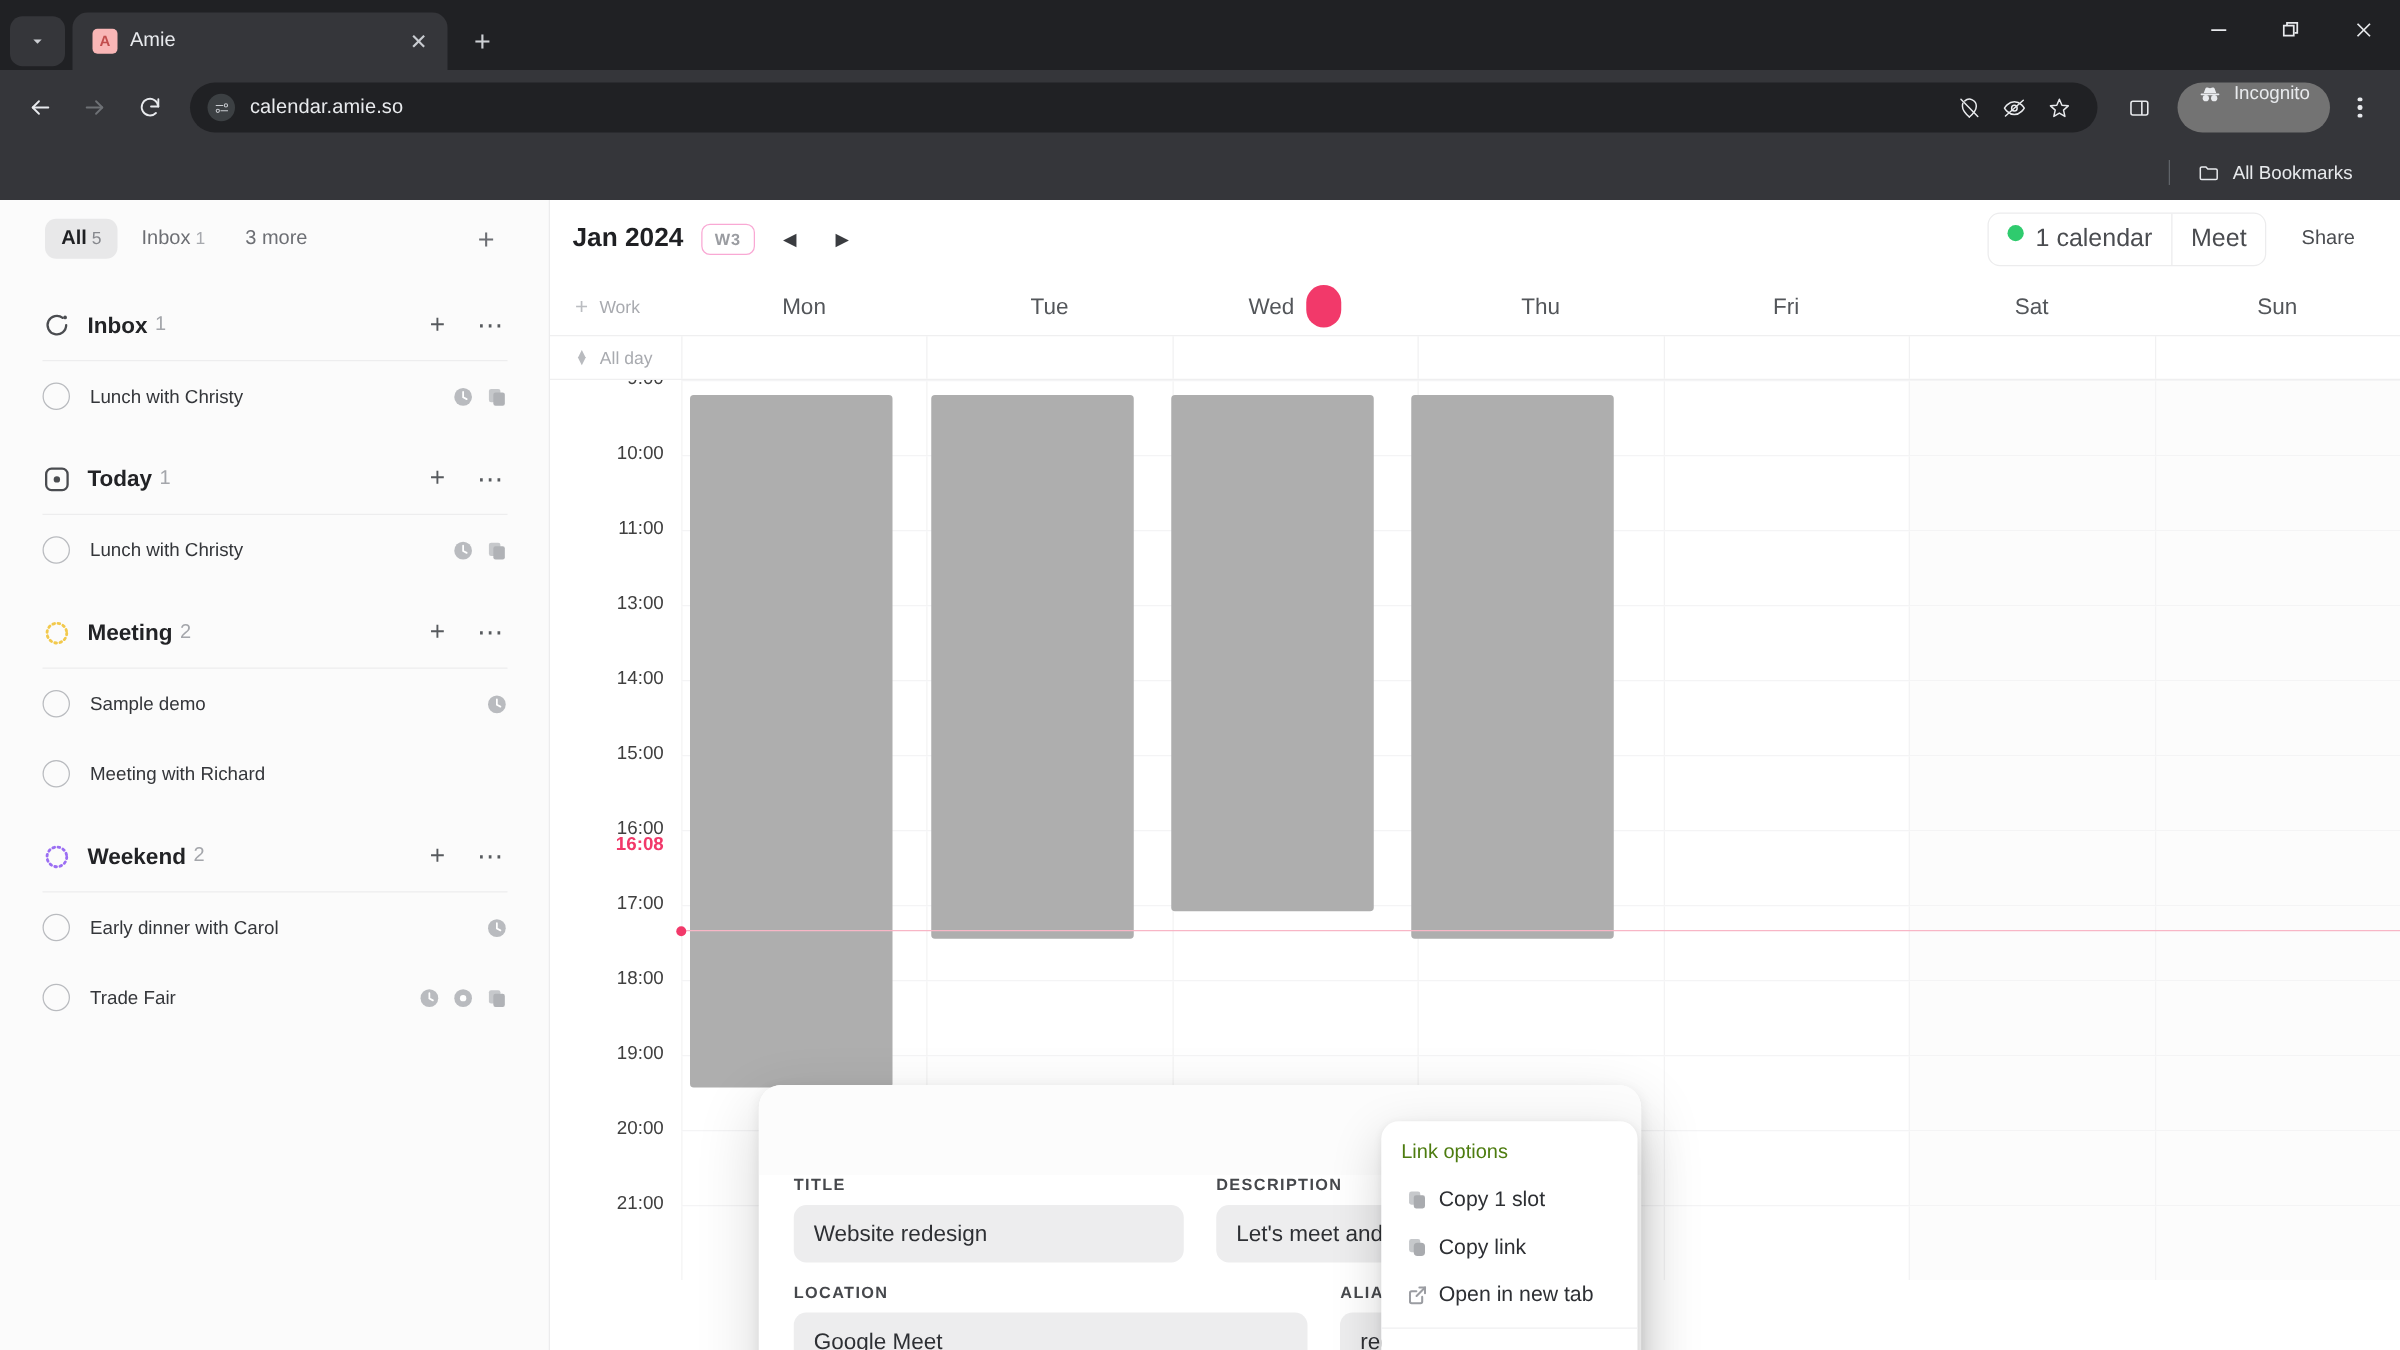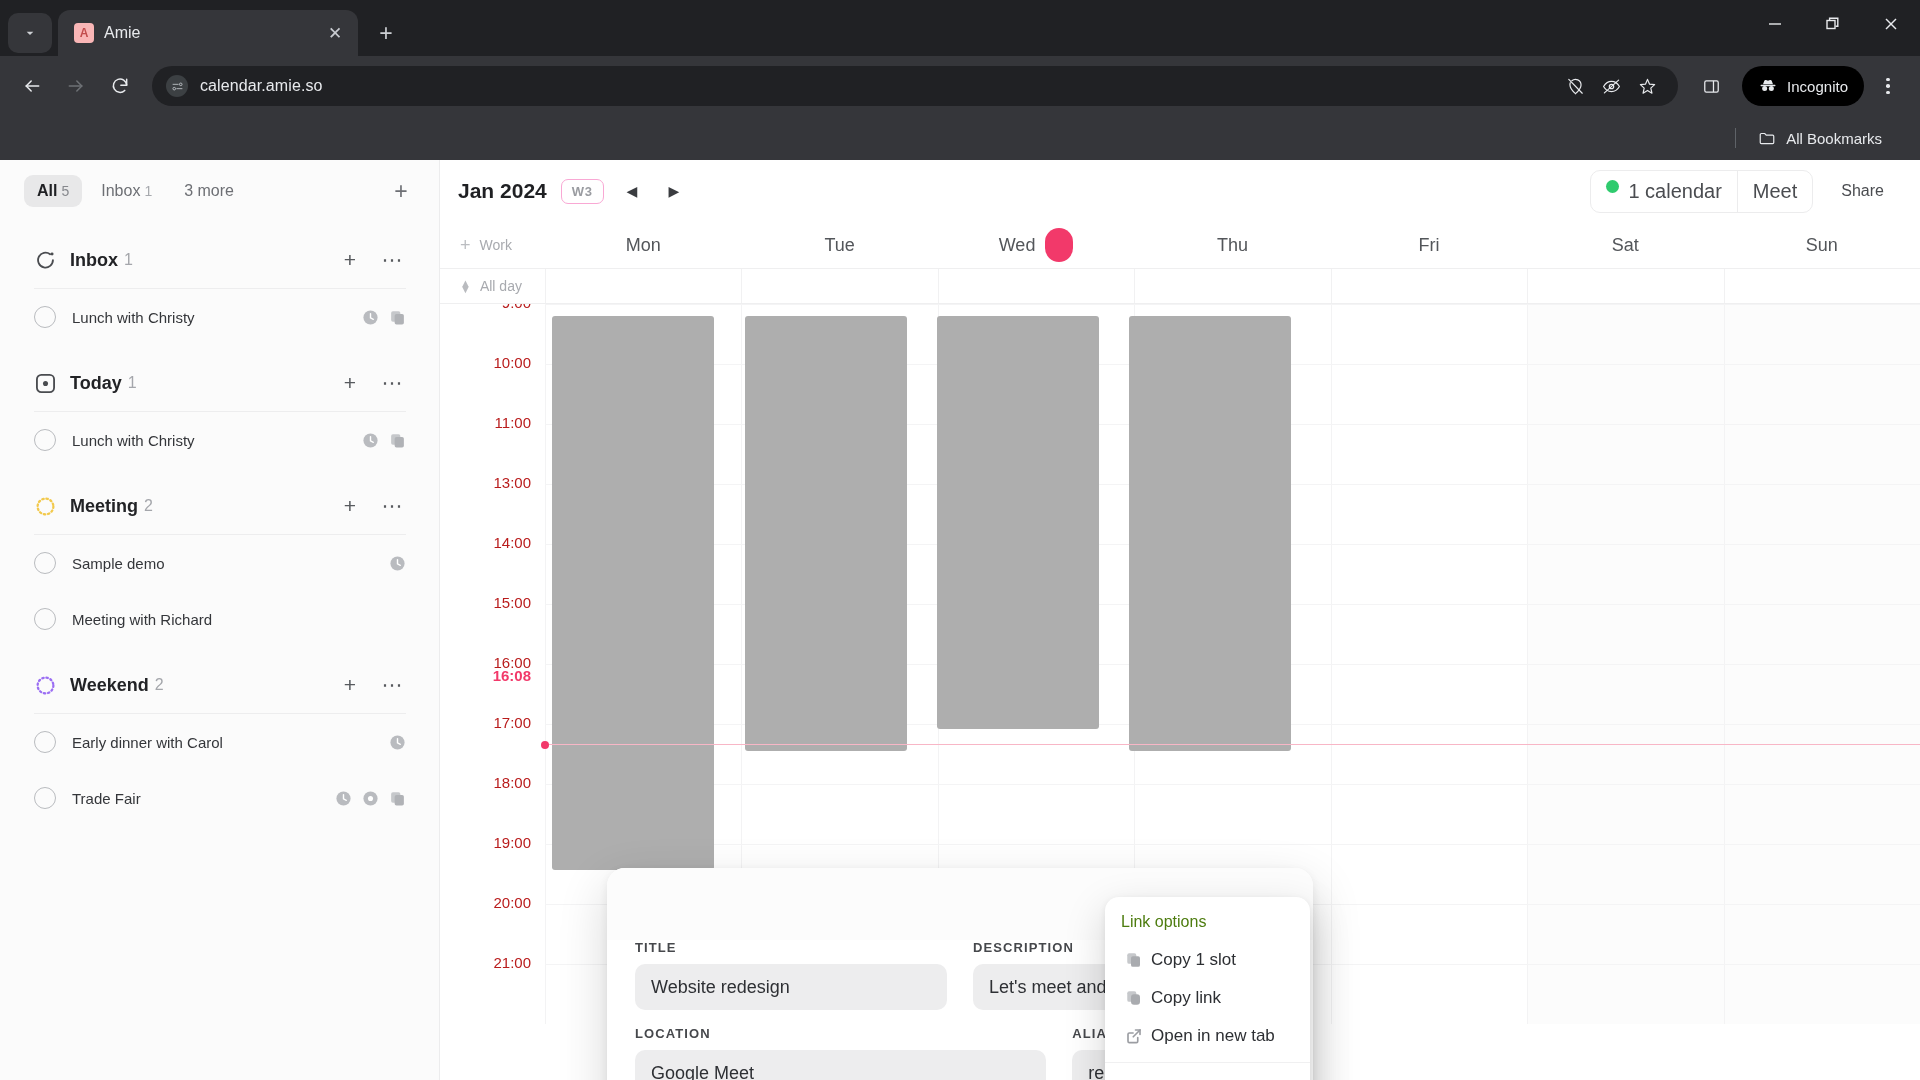--- a/index.html
+++ b/index.html
@@ -45,41 +45,41 @@
     padding:0 14px; gap:12px; margin:0 8px; cursor:text;
   }
   .omnibox .siteicon { width:22px; height:22px; border-radius:50%; background:#3c4043; display:flex; align-items:center; justify-content:center; flex:none;}
   .omnibox .siteicon svg { width:13px; height:13px; stroke:#c9ccd1; fill:none; stroke-width:1.5; }
   .urltext { color:#e8eaed; font-size:16px; letter-spacing:.1px; }
   .omnibox-actions { display:flex; align-items:center; gap:2px; margin-left:auto; }
   .ibtn { width:34px; height:34px; border-radius:50%; display:flex; align-items:center; justify-content:center; cursor:pointer; flex:none;}
   .ibtn svg { width:19px; height:19px; stroke:#e8eaed; fill:none; stroke-width:1.5; stroke-linecap:round; stroke-linejoin:round; }
   .sidepanelbtn { width:42px; height:40px; border-radius:8px; display:flex; align-items:center; justify-content:center; cursor:pointer; flex:none; }
   .sidepanelbtn svg { width:19px; height:19px; stroke:#e8eaed; fill:none; stroke-width:1.6; }
-  .incognito { height:40px; background:#000000; border-radius:20px; display:flex; align-items:center; gap:9px; padding:0 16px; margin-left:6px; cursor:pointer; flex:none; }
+  .incognito { height:40px; background:#737373; border-radius:20px; display:flex; gap:9px; padding:0 16px; margin-left:6px; cursor:pointer; flex:none; }
   .incognito svg { width:20px; height:20px; fill:#e8eaed; }
   .incognito span { color:#e8eaed; font-size:15px; }
   .menubtn { width:40px; height:40px; display:flex; align-items:center; justify-content:center; cursor:pointer; flex:none; }
   .menubtn .dots { display:flex; flex-direction:column; gap:3px; }
   .menubtn .dots i { width:3.5px; height:3.5px; border-radius:50%; background:#e8eaed; display:block; }
 
   .bookmarks { height:44px; background:#35363a; display:flex; align-items:center; justify-content:flex-end; padding-right:30px; gap:14px; }
   .bmsep { width:1px; height:20px; background:#5f6368; }
   .allbm { display:flex; align-items:center; gap:10px; cursor:pointer; padding:4px 8px; border-radius:6px; }
   .allbm svg { width:18px; height:18px; stroke:#e8eaed; fill:none; stroke-width:1.6; }
   .allbm span { color:#e8eaed; font-size:15px; }
 
   
   .page { flex:1; display:flex; background:#fbfbfb; position:relative; overflow:hidden; }
 
   
   .sidebar { width:440px; flex:none; background:#fbfbfb; display:flex; flex-direction:column; position:relative; }
   .sidebar::after { content:""; position:absolute; right:0; top:0; bottom:0; width:1px; background:#ececed; }
 
-  .filters { height:62px; display:flex; align-items:center; padding:0 24px; gap:6px; }
+  .filters { height:62px; display:flex; align-items:center; padding:0 36px; gap:6px; }
   .chip { padding:7px 13px; border-radius:9px; font-size:16px; color:#6d6f74; cursor:pointer; white-space:nowrap; }
   .chip .cnt { color:#a7a9ae; font-size:14px; margin-left:4px; }
   .chip.active { background:#e8e8e9; color:#1f2023; font-weight:600; }
   .chip.active .cnt { color:#86888d; font-weight:400; }
   .filters .addbtn { margin-left:auto; width:30px; height:30px; display:flex; align-items:center; justify-content:center; color:#6d6f74; font-size:23px; cursor:pointer; }
 
   .listwrap { flex:1; overflow:hidden; padding:0 20px; }
   .group { margin-top:10px; }
   .grouphead { height:56px; display:flex; align-items:center; gap:14px; padding:0 14px; }
   .ghicon { width:22px; height:22px; flex:none; display:flex; align-items:center; justify-content:center; }
@@ -119,21 +119,21 @@
   .alldayrow { height:36px; display:flex; border-top:1px solid #efeff0; border-bottom:1px solid #efeff0; }
   .alldayrow .gutter { gap:9px; }
   .alldayrow .g-lbl { font-size:14px; }
   .adcell { flex:1; border-left:1px solid #f1f1f2; min-width:0; }
   .chev { display:flex; flex-direction:column; line-height:6px; color:#b9bbbf; font-size:11px; cursor:pointer; }
 
   .gridwrap { flex:1; position:relative; overflow:hidden; }
   .gridscroll { position:absolute; inset:0; }
   .hourrow { height:60px; display:flex; position:relative; }
   .hourlabelcol { width:105px; flex:none; position:relative; }
-  .hourlabel { position:absolute; right:14px; top:-10px; font-size:15px; color:#b91c1c; white-space:nowrap; }
+  .hourlabel { position:absolute; right:14px; top:-10px; font-size:15px; color:#404040; white-space:nowrap; }
   .hourlabel.now { color:#f2396a; font-weight:700; z-index:6; }
   .hourcells { flex:1; display:flex; border-top:1px solid #f4f4f5; }
   .hcell { flex:1; border-left:1px solid #f3f3f4; min-width:0; }
   .hcell.weekend { background:#fcfcfc; }
 
   .evblock { position:absolute; background:#aeaeae; border-radius:3px; z-index:3; }
   .nowline { position:absolute; left:105px; right:0; height:1.4px; background:#f8b6c6; z-index:5; }
   .nowline::before { content:""; position:absolute; left:-4px; top:-3px; width:8px; height:8px; border-radius:50%; background:#f2396a; }
 
   

